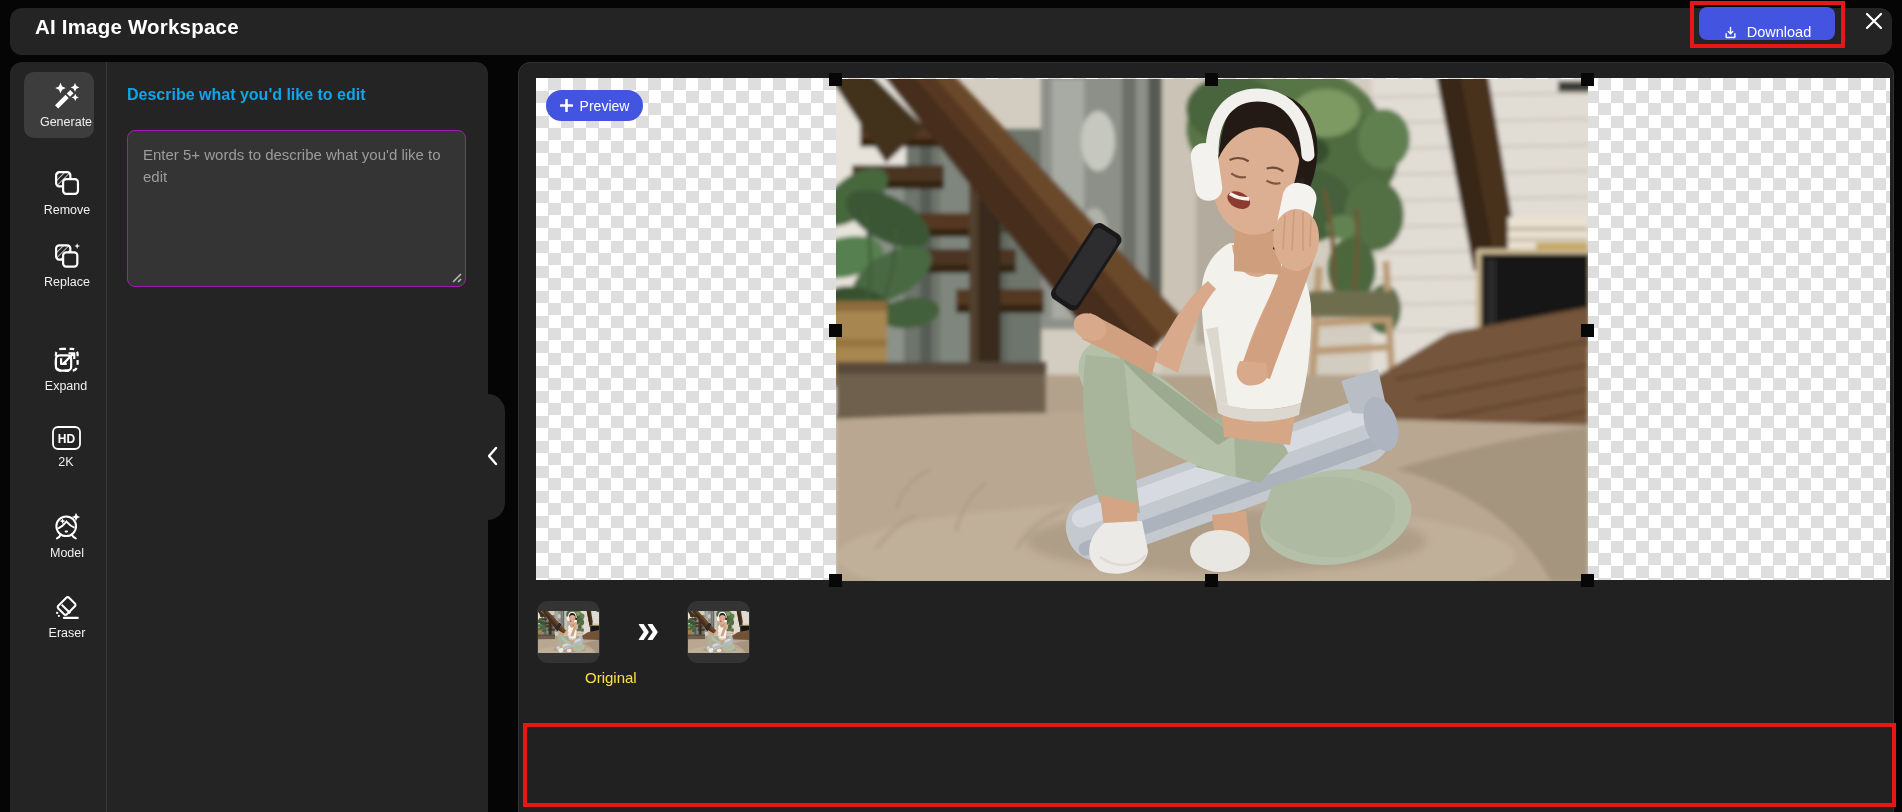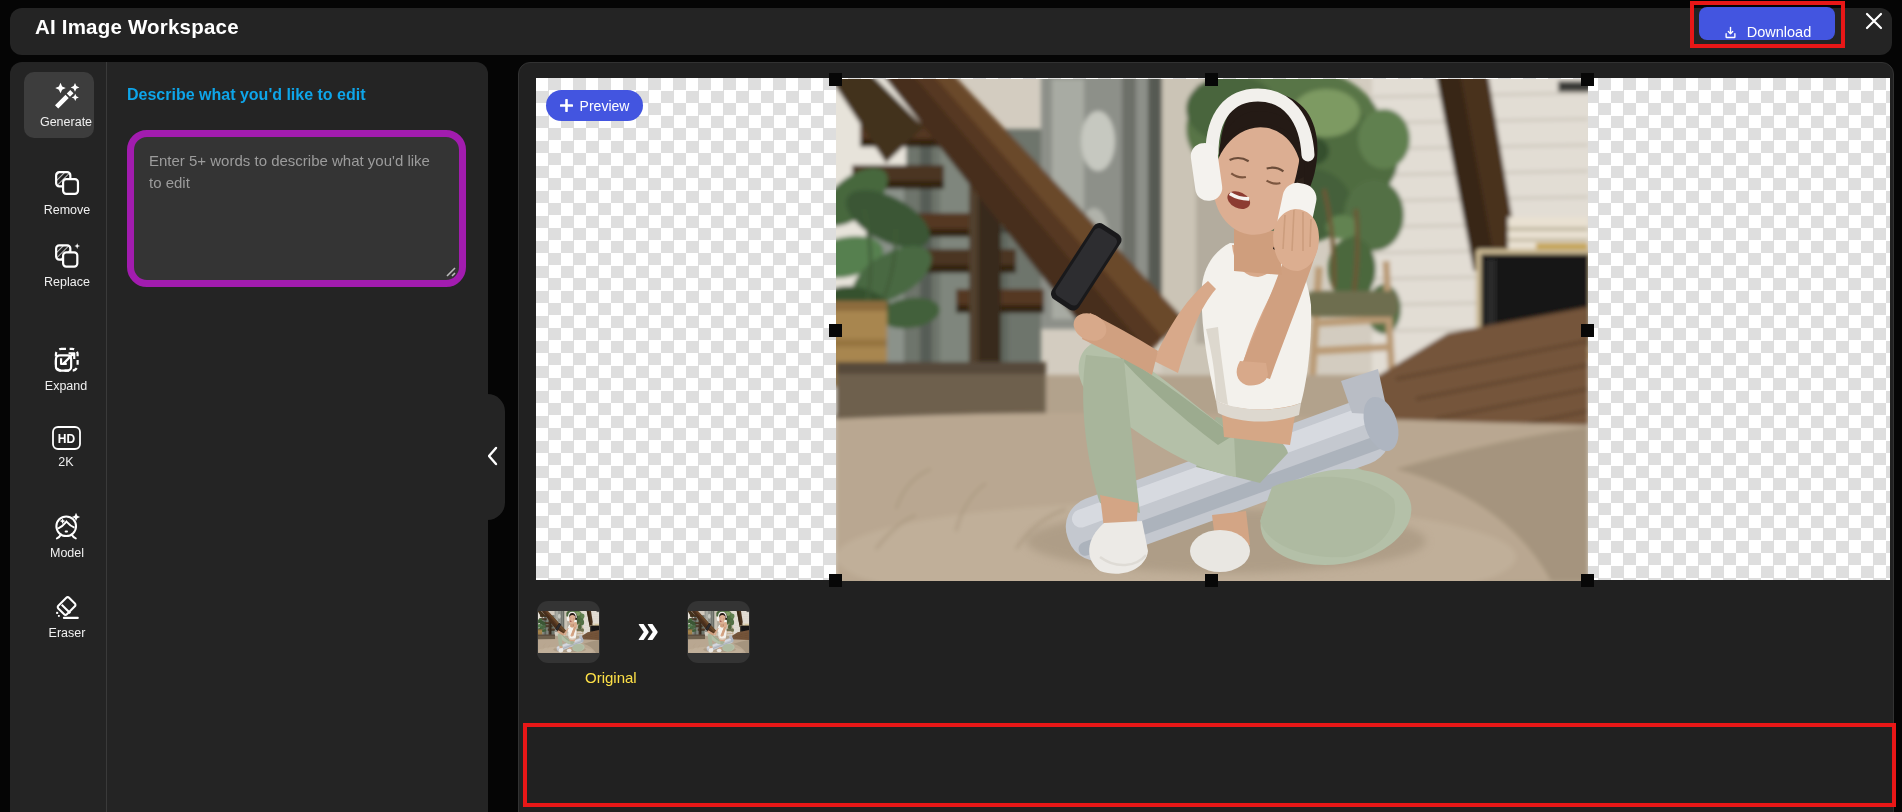--- a/index.html
+++ b/index.html
@@ -14,21 +14,21 @@
     display:flex; align-items:flex-end; justify-content:center; gap:9px; color:#fff; font-size:14.5px; }
   #closeX { left:1864px; top:11px; width:20px; height:20px; }
   
   #lpanel { left:10px; top:62px; width:478px; height:780px; background:#242424; border-radius:12px; }
   #vline { position:absolute; left:96px; top:0; width:1px; height:780px; background:#3a3a3a; }
   .navitem { position:absolute; width:96px; text-align:center; color:#f0f0f0; font-size:12.5px;margin-left:8px; }
   .navitem svg { display:block; margin:0 auto 4px auto; }
   #activeBox { position:absolute; left:14px; top:10px; width:70px; height:66px; background:#3d3d3d; border-radius:10px; }
   #lhead { position:absolute; left:117px; top:24px; font-size:16px; font-weight:bold; color:#0ea5e9; }
   #ta { position:absolute; left:117px; top:68px; width:339px; height:157px; background:#343434;
-    border:7px solid #a21caf; border-radius:20px; color:#9c9c9c; font-size:15px; line-height:22px;
+    border:1px solid #a21caf; border-radius:8px; color:#9c9c9c; font-size:15px; line-height:22px;
     padding:13px 15px; }
   #genBtn { position:absolute; left:117px; top:259px; width:339px; height:43px; border-radius:12px;
     background:linear-gradient(90deg,#f00dd2 0%, #f7567b 55%, #fba268 100%);
     display:flex; align-items:center; justify-content:center; gap:10px; color:#fff;
     font-size:17px; font-weight:bold; }
   
   #tab { left:470px; top:394px; width:35px; height:126px; background:#242424; border-radius:24px; }
   
   #cpanel { left:518px; top:62px; width:1376px; height:780px; background:#212121;
     border:1px solid #323232; border-radius:12px; }

